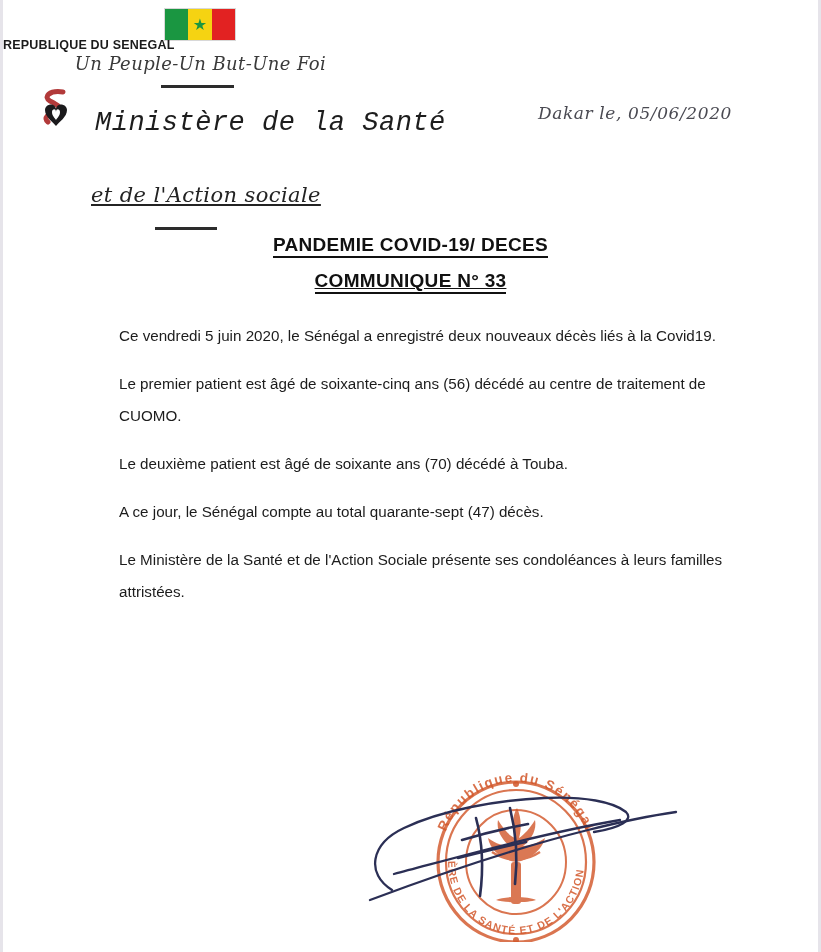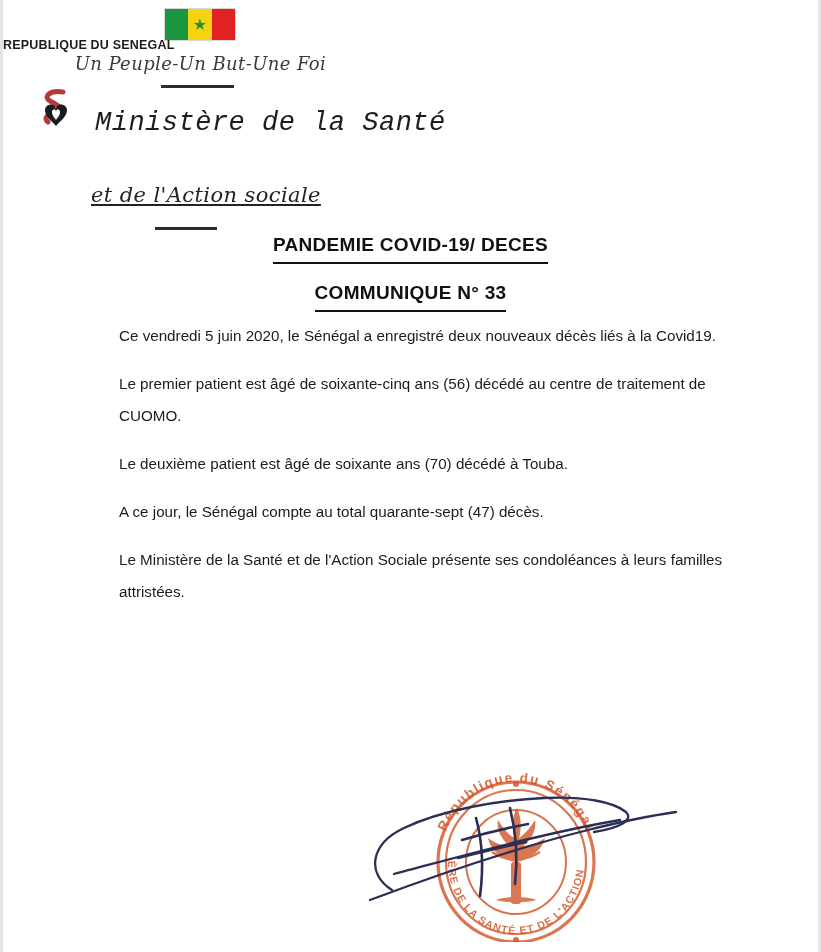--- a/index.html
+++ b/index.html
@@ -122,23 +122,23 @@
     text-align: center;
   }
   .doc-title {
     font-size: 19px;
     font-weight: bold;
     color: #111111;
     letter-spacing: 0.3px;
   }
   .doc-title span {
     border-bottom: 2px solid #111111;
-    padding-bottom: 7px;
-  }
-  #title-sub { margin-top: 26px; }
+    padding-bottom: 1px;
+  }
+  #title-sub { margin-top: 14px; text-decoration: underline; }
 
   
   #body-text {
     position: absolute;
     left: 116px; top: 320px;
     width: 612px;
   }
   .para {
     font-size: 15.2px;
     color: #1c1c1c;
@@ -179,20 +179,21 @@
     <div id="ministry-emblem">
       <svg width="46" height="42" viewBox="0 0 46 42" xmlns="http://www.w3.org/2000/svg">
         <path d="M30 4 C16 2 10 9 17 13 C25 17 30 20 23 23 C15 26 10 30 15 34" fill="none" stroke="#b23a3a" stroke-width="5" stroke-linecap="round"></path>
         <path d="M12 22 C12 16 22 14 23 21 C24 14 34 16 34 22 C34 29 26 34 23 38 C20 34 12 29 12 22 Z" fill="#1b1a1c"></path>
         <path d="M19 24 C19 21 23 20 23 24 C23 20 27 21 27 24 C27 28 24 30 23 32 C22 30 19 28 19 24 Z" fill="#ffffff"></path>
       </svg>
     </div>
 
     <div id="ministry-title">Ministère de la Santé</div>
 
+    <div id="date-line">Dakar le, 05/06/2020</div>
 
     <div id="ministry-subtitle">et de l'Action sociale</div>
 
     <div class="rule" id="rule-2"></div>
   </div>
 
   <div id="title-block">
     <div class="doc-title">
       <span>PANDEMIE COVID-19/ DECES</span>
     </div>

